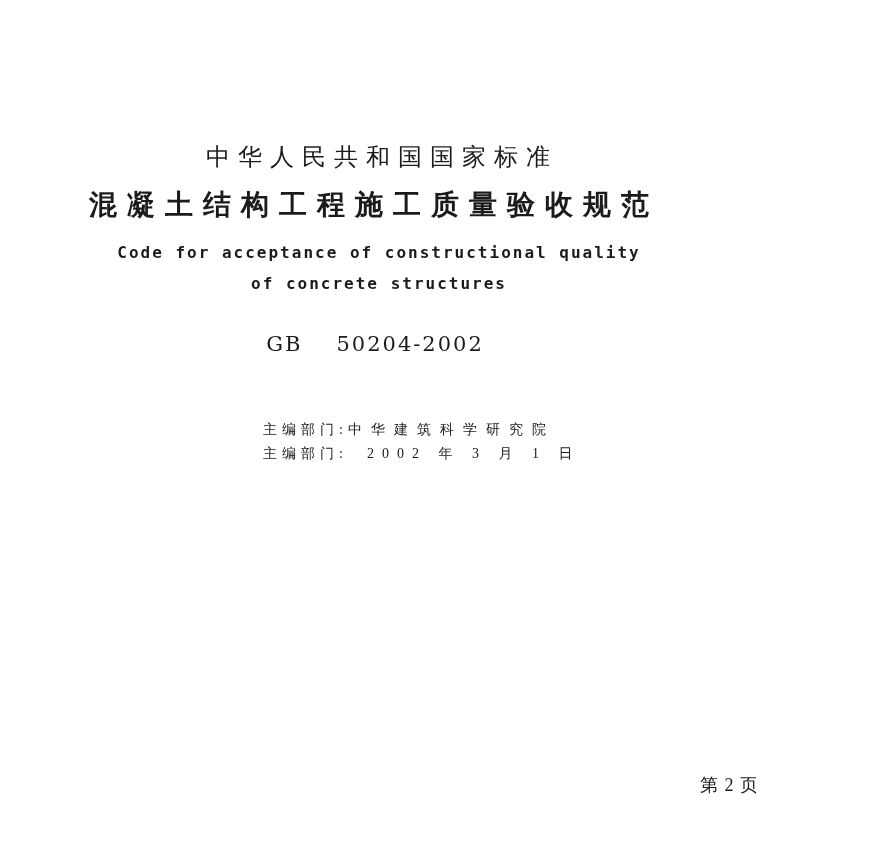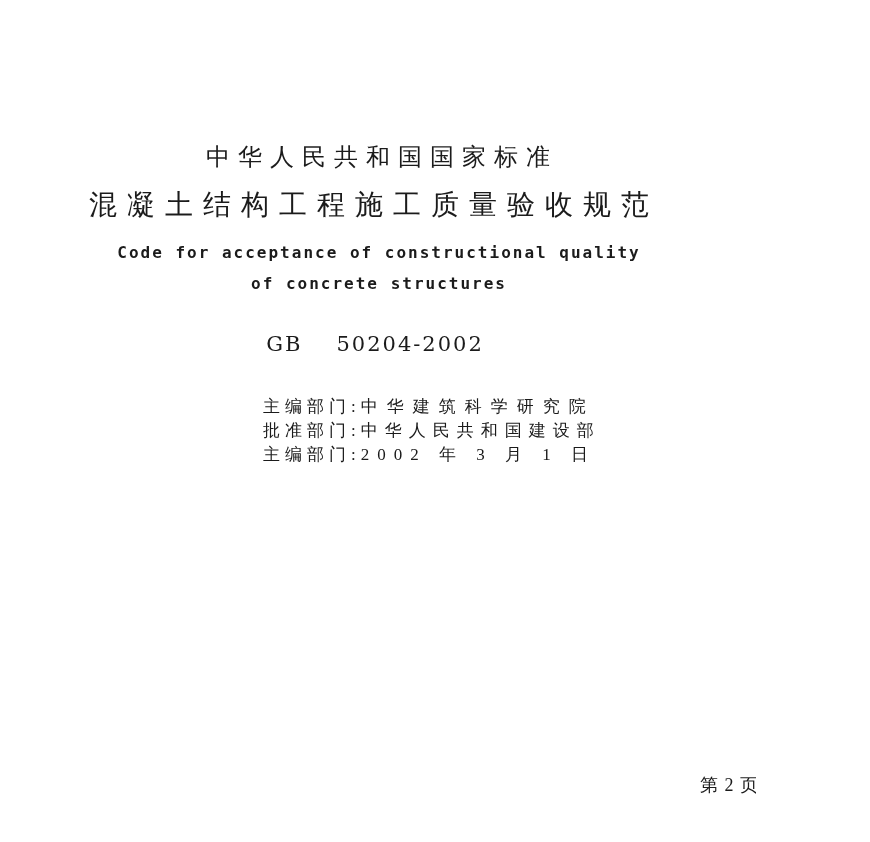--- a/index.html
+++ b/index.html
@@ -30,21 +30,21 @@
     white-space: nowrap;
   }
   
   .title-cn {
     position: absolute;
     top: 189px;
     left: 0;
     right: 18px;
     text-align: center;
     font-size: 28px;
-    font-weight: 400;
+    font-weight: 700;
     letter-spacing: 10px;
     text-indent: 10px;
     line-height: 32px;
     white-space: nowrap;
   }
   
   .title-en {
     position: absolute;
     left: 0;
     right: 0;
@@ -71,29 +71,29 @@
     font-weight: 400;
     letter-spacing: 2px;
     line-height: 24px;
     white-space: nowrap;
   }
   .std-code .code-number { margin-left: 34px; }
   
   .info-block {
     position: absolute;
     left: 263px;
-    top: 395px;
-    font-size: 17px;
+    top: 418px;
+    font-size: 14px;
     line-height: 24px;
     white-space: nowrap;
   }
   .info-label { letter-spacing: 5px; }
   .info-value.v9  { letter-spacing: 9px; }  
   .info-value.v10 { letter-spacing: 7px; }  
-  .info-value.vdate { letter-spacing: 8px; }
+  .info-value.vdate { letter-spacing: 8px; margin-left: 19px; }
   
   .footer-page-num {
     position: absolute;
     left: 700px;
     top: 777px;
     font-size: 18px;
     letter-spacing: 1px;
     line-height: 16px;
     white-space: nowrap;
   }
@@ -113,22 +113,19 @@
 
   <div class="std-code">
     <span class="code-prefix">GB</span><span class="code-number">50204-2002</span>
   </div>
 
   <div class="info-block">
     <div class="info-row">
       <span class="info-label">主编部门:</span><span class="info-value v9">中华建筑科学研究院</span>
     </div>
     <div class="info-row">
-      <span class="info-label">批准部门:</span><span class="info-value v10">中华人民共和国建设部</span>
-    </div>
-    <div class="info-row">
       <span class="info-label">主编部门:</span><span class="info-value vdate">2002 年 3 月 1 日</span>
     </div>
   </div>
 
   <div class="footer-page-num">第 2 页</div>
 
 </div>
 
 </body></html>

